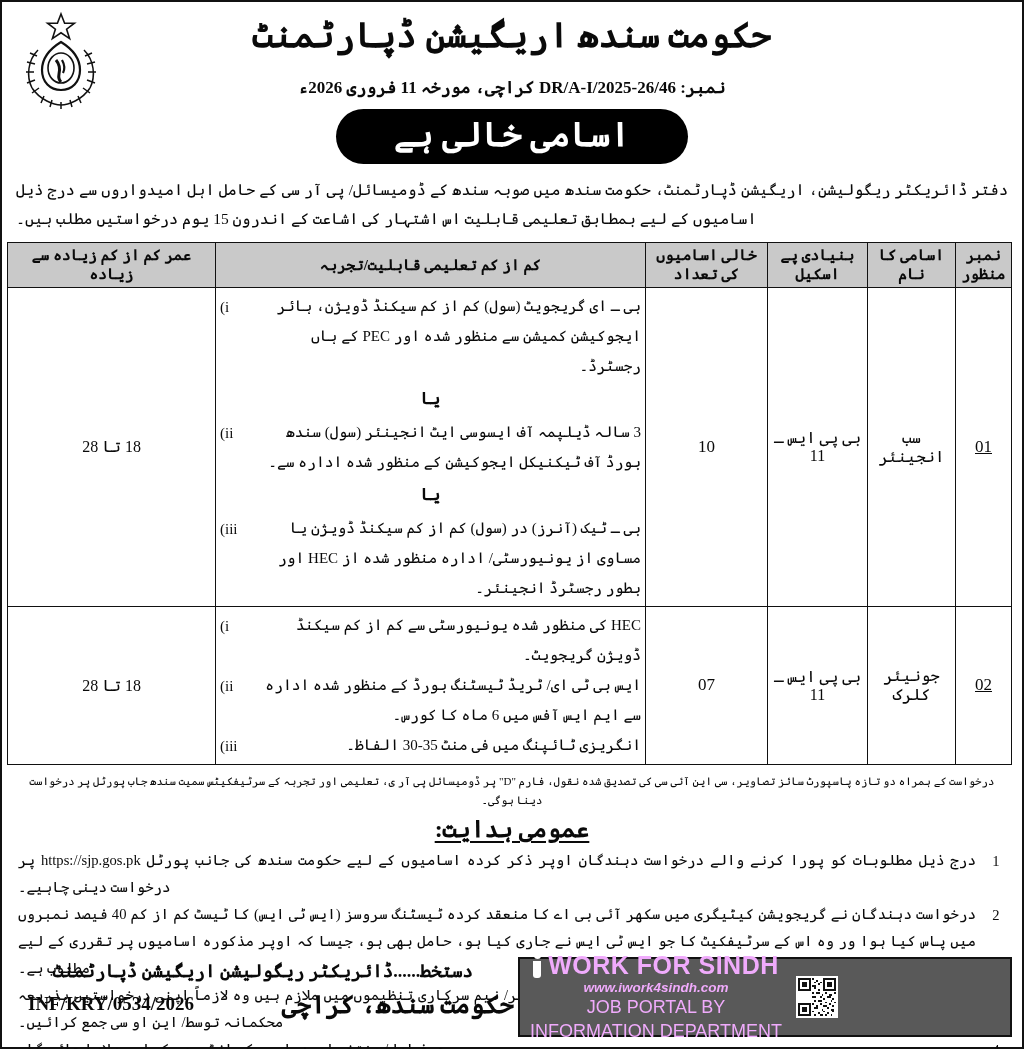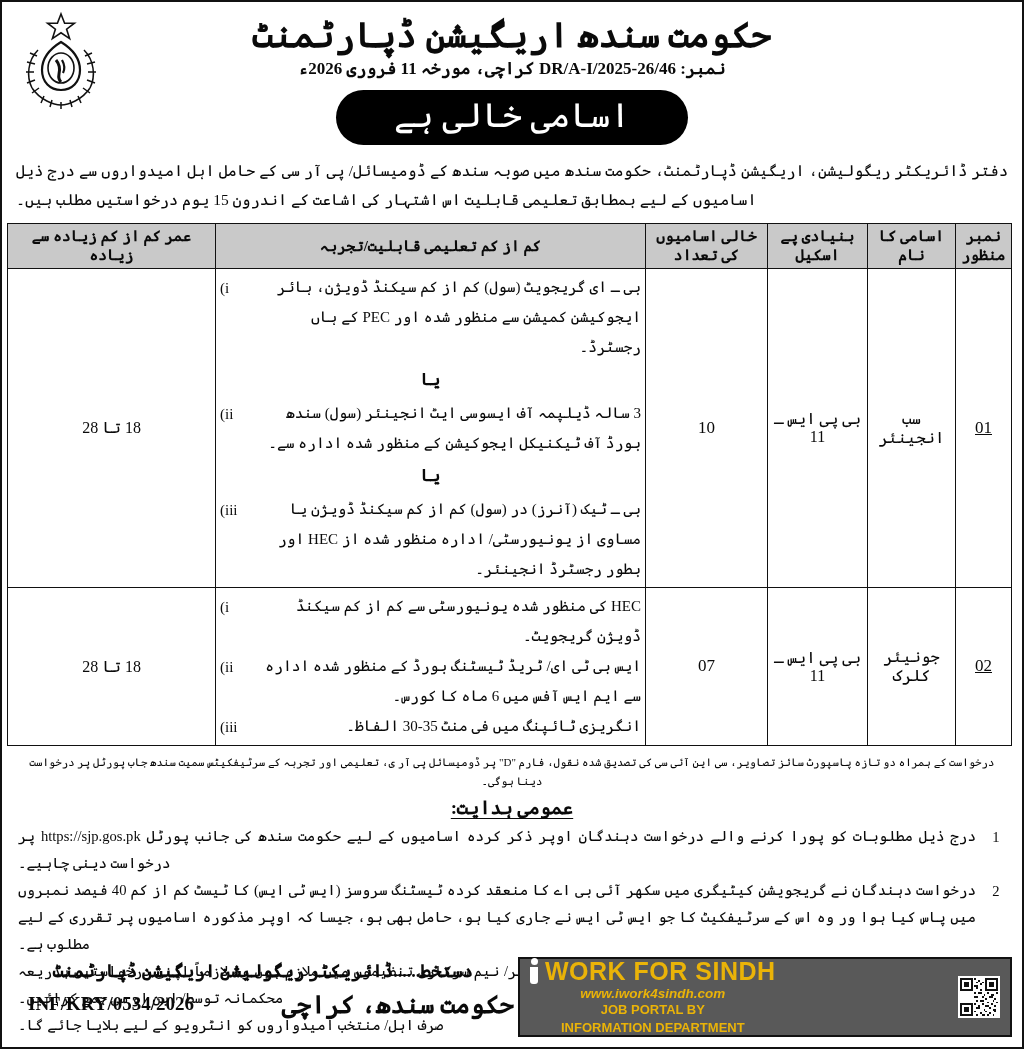--- a/index.html
+++ b/index.html
@@ -36,21 +36,21 @@
     font-size: 35px;
     font-weight: bold;
     letter-spacing: 0.5px;
     line-height: 1.25;
     text-align: center;
     direction: rtl;
     font-family: "Liberation Serif", "DejaVu Serif", serif;
   }
 
   .ref-line {
-    margin-top: 0;
+    margin-top: 19px;
     font-size: 17px;
     font-weight: bold;
     direction: rtl;
     text-align: center;
     white-space: nowrap;
   }
 
   .emblem {
     position: absolute;
     top: 2px;
@@ -59,21 +59,21 @@
     height: 104px;
   }
 
   .vacancy-pill {
     margin-top: 11px;
     background: #000;
     color: #fff;
     border-radius: 30px;
     padding: 7px 58px 11px 58px;
     font-size: 34px;
-    font-weight: normal;
+    font-weight: bold;
     line-height: 1.1;
     letter-spacing: 1px;
     direction: rtl;
   }
 
   
   .intro {
     margin-top: 12px;
     font-size: 15.5px;
     line-height: 1.85;
@@ -157,21 +157,21 @@
     font-size: 11px;
     direction: rtl;
     text-align: center;
     line-height: 1.7;
     padding: 0 4px;
   }
 
   
   .instr-heading {
     margin-top: 6px;
-    font-size: 19px;
+    font-size: 24px;
     font-weight: bold;
     text-align: center;
     text-decoration: underline;
     text-underline-offset: 4px;
     direction: rtl;
   }
 
   ol.instr {
     list-style: none;
     margin-top: 4px;
@@ -241,26 +241,26 @@
     font-size: 19px;
     font-weight: bold;
     text-align: left;
     margin-top: -26px;
     padding-left: 16px;
   }
 
   .banner {
     width: 494px;
     background: #595959;
-    color: #eab308;
+    color: #f0abfc;
     border: 2px solid #111;
     display: flex;
     flex-direction: row;
     align-items: center;
-    justify-content: space-between;
+    justify-content: flex-start;
     gap: 14px;
     direction: ltr;
     padding: 4px 10px;
   }
   .banner-text { text-align: center; }
   .banner-main {
     display: flex;
     align-items: center;
     justify-content: center;
     gap: 7px;
@@ -280,22 +280,22 @@
   .i-stem { width: 8px; height: 17px; background: #fff; border-radius: 0 0 3px 3px; }
   .banner-url {
     font-family: "Liberation Sans", sans-serif;
     font-size: 13.5px;
     font-weight: bold;
     margin-top: 2px;
     font-style: italic;
   }
   .banner-sub {
     font-family: "Liberation Sans", sans-serif;
-    font-size: 13px;
-    font-weight: bold;
+    font-size: 18px;
+    font-weight: normal;
     line-height: 1.25;
     margin-top: 1px;
   }
   .qr {
     width: 42px; height: 42px;
     flex: none;
     background: #fff;
     padding: 2px;
   }
 </style>

